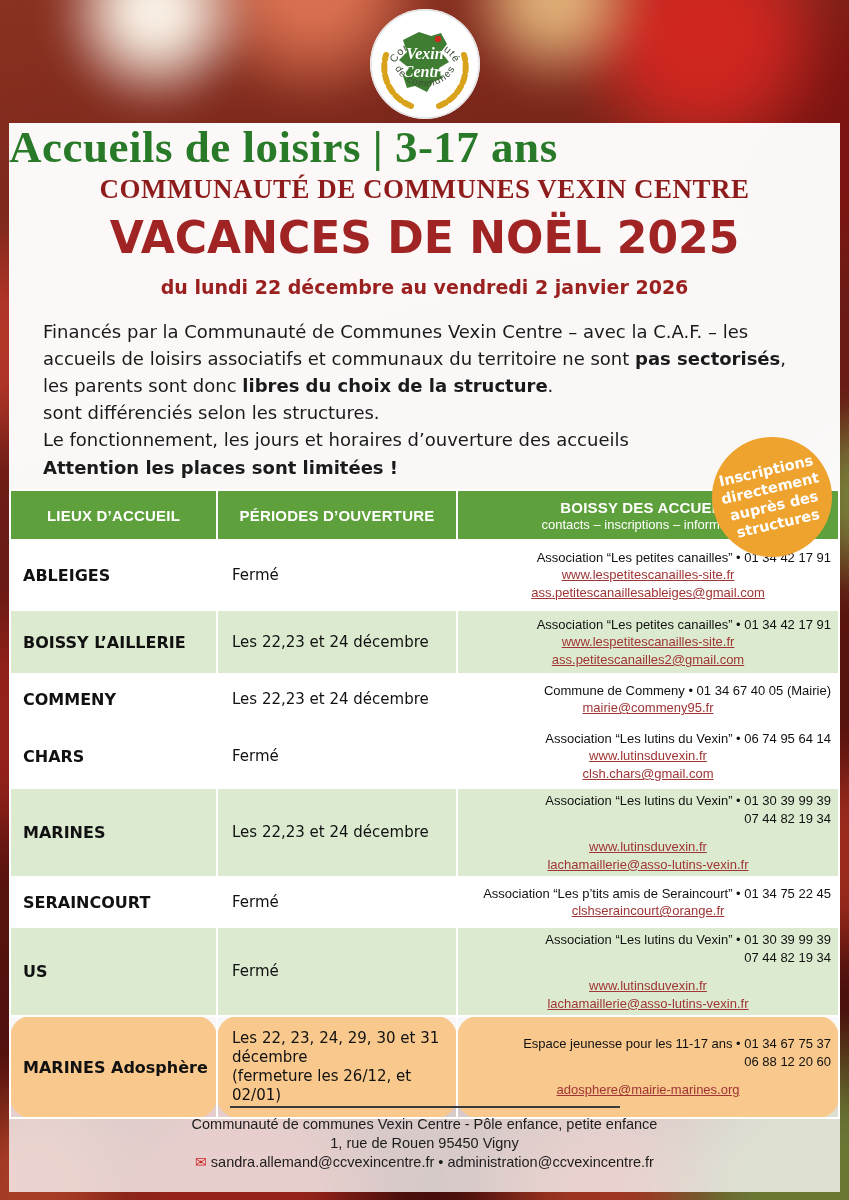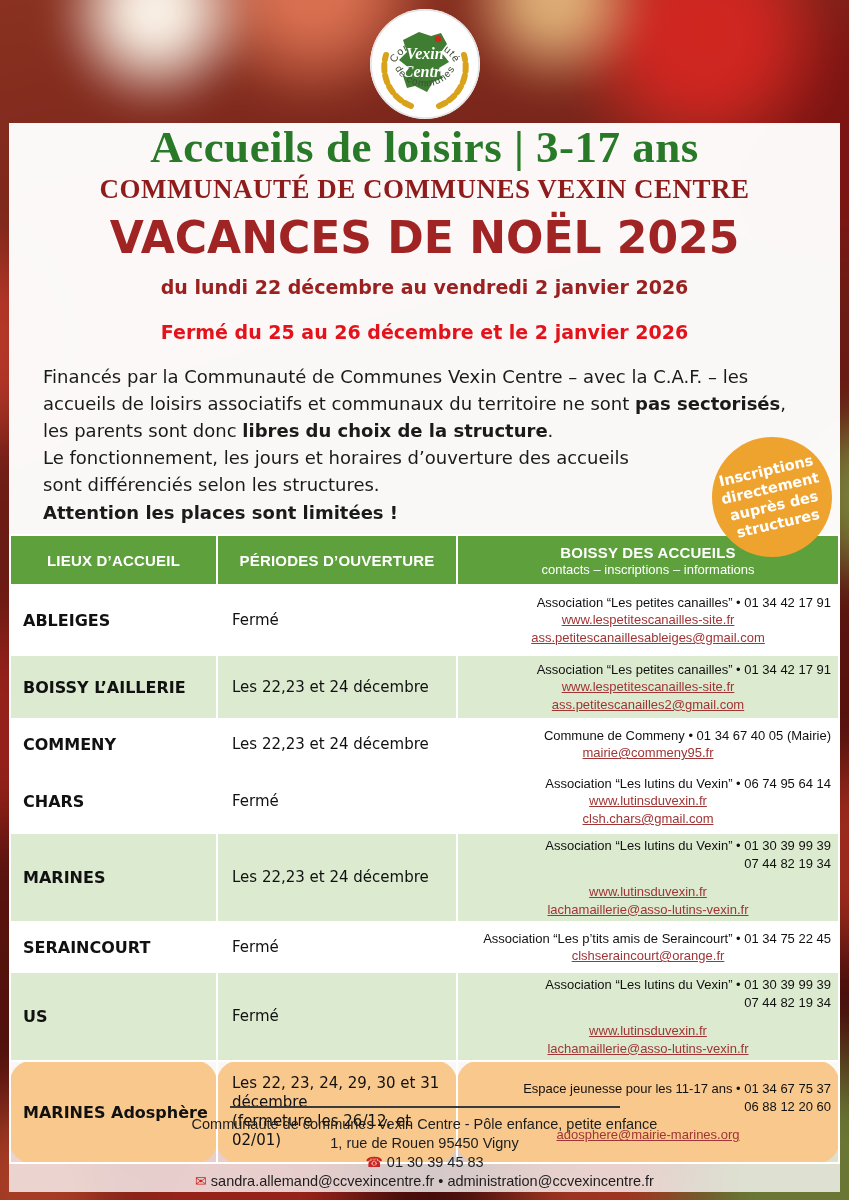--- a/index.html
+++ b/index.html
@@ -29,21 +29,21 @@
       linear-gradient(165deg,#8a3524 0%,#6f2018 30%,#56140f 60%,#3d0d0a 100%);
   }
   .white-sheet{position:absolute;left:9px;right:9px;top:123px;height:980px;background:rgba(255,255,255,.97);z-index:1;}
   .footer-sheet{position:absolute;left:9px;right:9px;top:1103px;height:89px;background:rgba(255,255,255,.78);z-index:1;}
   .page{position:absolute;left:9px;right:9px;top:0;height:1200px;z-index:2;}
 
   .logo-wrap{padding-top:8px;text-align:center;height:114px;}
   .logo-wrap svg{display:inline-block;}
 
   .title{
-    margin:2px 0 0;text-align:center;
+    margin:2px 0 0;text-align:left;
     font-family:"Liberation Serif", serif;font-weight:bold;
     font-size:45px;line-height:1.05;color:#287a28;letter-spacing:.5px;
   }
   .subtitle{
     margin:4px 0 0;text-align:center;
     font-family:"Liberation Serif", serif;font-weight:bold;
     font-size:27px;line-height:1.1;color:#8e1c1c;letter-spacing:.5px;
   }
   .main-title{
     margin:10px 0 0;text-align:center;
@@ -127,28 +127,27 @@
       <text font-size="10" font-family="Liberation Sans, sans-serif" fill="#3d4d35" letter-spacing="1">
         <textPath href="#arcBot" startOffset="50%" text-anchor="middle">de communes</textPath>
       </text>
     </svg>
   </div>
 
   <h1 class="title">Accueils de loisirs | 3-17 ans</h1>
   <h2 class="subtitle">COMMUNAUTÉ DE COMMUNES VEXIN CENTRE</h2>
   <div class="main-title">VACANCES DE NOËL 2025</div>
   <div class="date-range">du lundi 22 décembre au vendredi 2 janvier 2026</div>
-  <div class="closed-notice">Fermé du 25 au 26 décembre et le 2 janvier 2026</div>
 
   <div class="intro">
     <div><span>Financés par la Communauté de Communes Vexin Centre – avec la C.A.F. – les</span></div>
     <div><span>accueils de loisirs associatifs et communaux du territoire ne sont </span><span class="b">pas sectorisés</span><span>,</span></div>
     <div><span>les parents sont donc </span><span class="b">libres du choix de la structure</span><span>.</span></div>
+    <div><span>sont différenciés selon les structures.</span></div>
     <div><span>Le fonctionnement, les jours et horaires d’ouverture des accueils</span></div>
-    <div><span>sont différenciés selon les structures.</span></div>
     <div class="last"><span>Attention les places sont limitées !</span></div>
   </div>
 
   <div class="badge">
     <div>Inscriptions</div>
     <div>directement</div>
     <div>auprès des</div>
     <div>structures</div>
   </div>
 
@@ -255,22 +254,18 @@
       </td>
     </tr>
   </tbody>
     </table>
 
   <div class="footer">
     <div class="f-divider"></div>
     <div class="f-line">Communauté de communes Vexin Centre - Pôle enfance, petite enfance</div>
     <div class="f-line">1, rue de Rouen 95450 Vigny</div>
     <div class="f-line">
-      <span class="f-icon">☎</span>
-      <span>01 30 39 45 83</span>
-    </div>
-    <div class="f-line">
       <span class="f-icon">✉</span>
       <span>sandra.allemand@ccvexincentre.fr • administration@ccvexincentre.fr</span>
     </div>
   </div>
 
 </div>
 
 </body></html>

